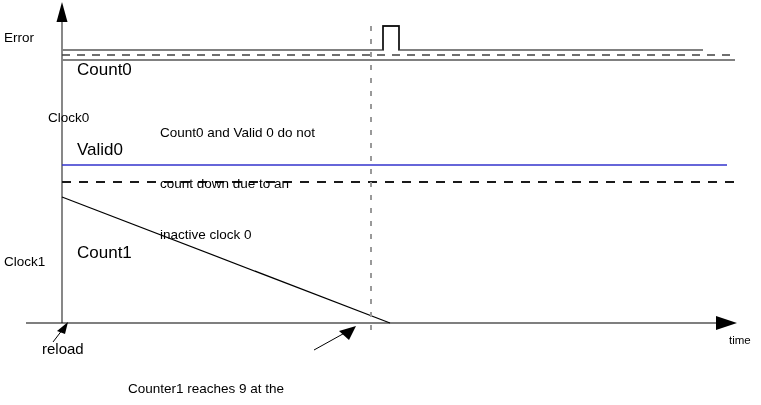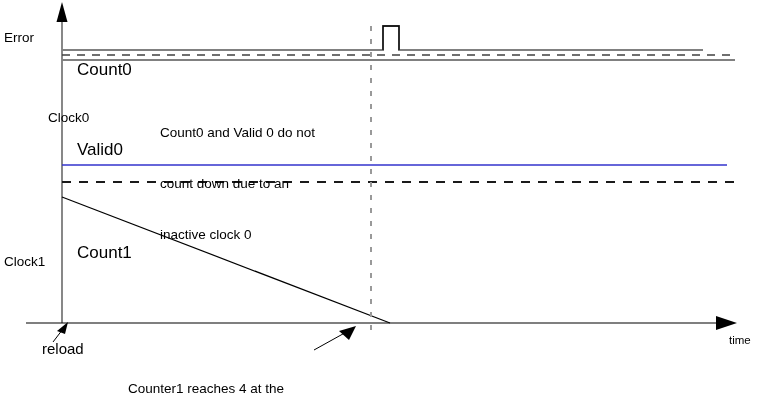--- a/index.html
+++ b/index.html
@@ -113,20 +113,20 @@
 
   <div class="lbl lbl-note" style="left:160px; top:90px;">
     <div>Count0 and Valid 0 do not</div>
     <div>count down due to an</div>
     <div>inactive clock 0</div>
   </div>
 
   <div class="lbl lbl-reload" style="left:42px; top:341px;">reload</div>
 
   <div class="lbl lbl-note" style="left:128px; top:346px;">
-    <div>Counter1 reaches 4 at the</div>
+    <div>Counter1 reaches 9 at the</div>
     
     
   </div>
 
   <div class="lbl lbl-time" style="left:729px; top:333px;">time</div>
 
 </div>
 
 </body></html>

